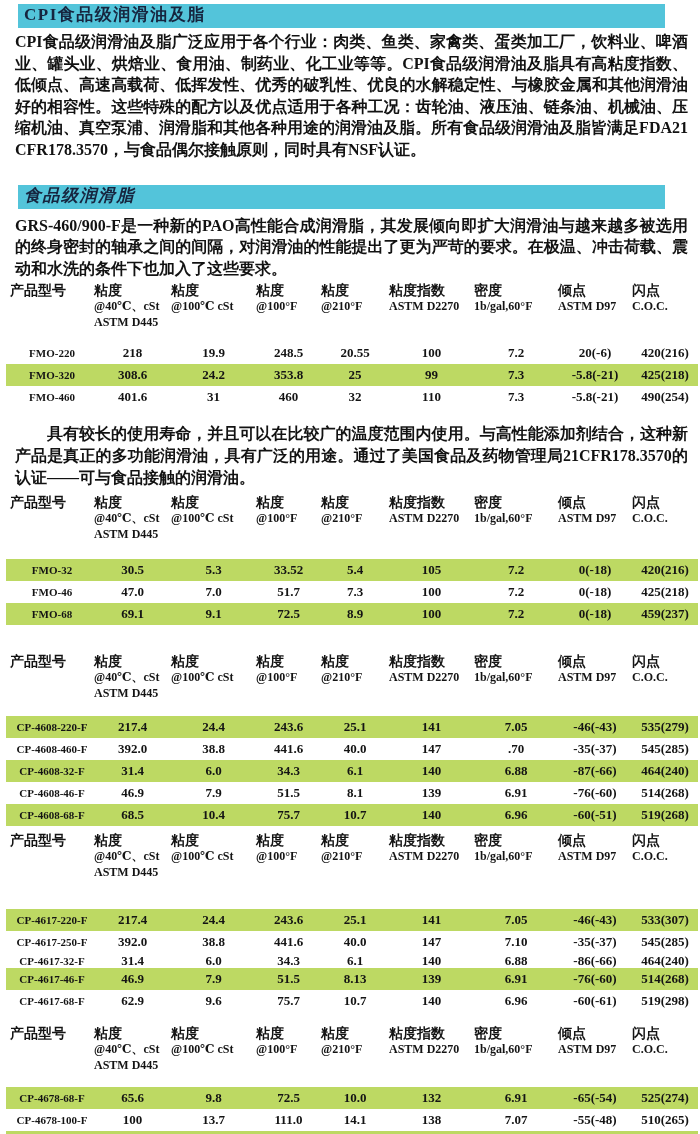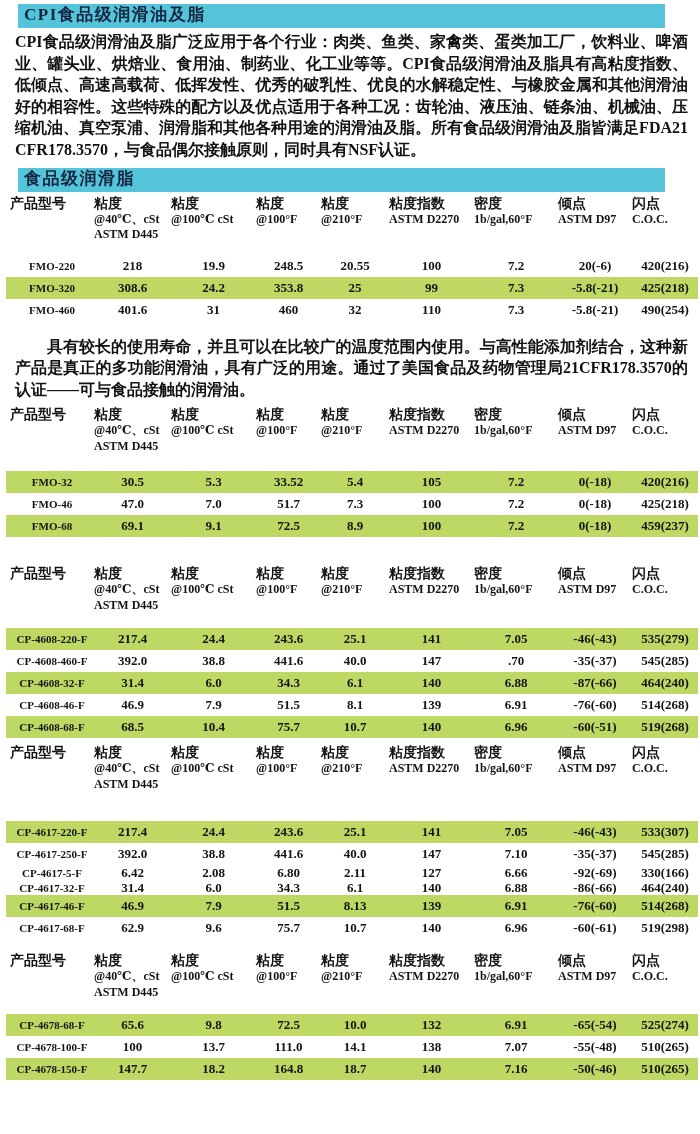--- a/index.html
+++ b/index.html
@@ -12,21 +12,21 @@
 
   .bar{
     margin:0 35px 3px 18px;
     background:var(--bar-bg,#53C4DA);
     color:var(--bar-text,#16253F);
     font-size:17px;font-weight:bold;
     padding:1px 0 3px 6px;
     letter-spacing:1.5px;
     line-height:20px;
   }
-  .bar2{margin-top:7px;}
+  .bar2{margin-top:24px;font-style:italic;}
 
   .para{
     margin:2px 12px 0 15px;
     font-size:16px;font-weight:bold;line-height:21.6px;
     text-align:justify;color:#121212;
     word-break:break-all;
   }
   .para.grease{margin-top:6px;}
   .para.indent{text-indent:2em;margin-top:15px;}
 
@@ -65,20 +65,21 @@
   <div class="bar">
     <span>CPI食品级润滑油及脂</span>
   </div>
 
   <p class="para">CPI食品级润滑油及脂广泛应用于各个行业：肉类、鱼类、家禽类、蛋类加工厂，饮料业、啤酒业、罐头业、烘焙业、食用油、制药业、化工业等等。CPI食品级润滑油及脂具有高粘度指数、低倾点、高速高载荷、低挥发性、优秀的破乳性、优良的水解稳定性、与橡胶金属和其他润滑油好的相容性。这些特殊的配方以及优点适用于各种工况：齿轮油、液压油、链条油、机械油、压缩机油、真空泵浦、润滑脂和其他各种用途的润滑油及脂。所有食品级润滑油及脂皆满足FDA21CFR178.3570，与食品偶尔接触原则，同时具有NSF认证。</p>
 
   <div class="bar bar2">
     <span>食品级润滑脂</span>
   </div>
 
+  <p class="para grease">GRS-460/900-F是一种新的PAO高性能合成润滑脂，其发展倾向即扩大润滑油与越来越多被选用的终身密封的轴承之间的间隔，对润滑油的性能提出了更为严苛的要求。在极温、冲击荷载、震动和水洗的条件下也加入了这些要求。</p>
 
   <div class="dtable t1">
       <div class="thead">
         <div class="hcell c0">
           <div class="h1">产品型号</div>
         </div>
         <div class="hcell c1">
           <div class="h1">粘度</div>
           <div class="h2">@40℃、cSt</div>
           <div class="h2">ASTM D445</div>
@@ -379,31 +380,20 @@
         <div class="trow">
           <div class="tcell c0">CP-4617-250-F</div>
           <div class="tcell c1">392.0</div>
           <div class="tcell c2">38.8</div>
           <div class="tcell c3">441.6</div>
           <div class="tcell c4">40.0</div>
           <div class="tcell c5">147</div>
           <div class="tcell c6">7.10</div>
           <div class="tcell c7">-35(-37)</div>
           <div class="tcell c8">545(285)</div>
-        </div>
-        <div class="trow compact">
-          <div class="tcell c0">CP-4617-5-F</div>
-          <div class="tcell c1">6.42</div>
-          <div class="tcell c2">2.08</div>
-          <div class="tcell c3">6.80</div>
-          <div class="tcell c4">2.11</div>
-          <div class="tcell c5">127</div>
-          <div class="tcell c6">6.66</div>
-          <div class="tcell c7">-92(-69)</div>
-          <div class="tcell c8">330(166)</div>
         </div>
         <div class="trow compact">
           <div class="tcell c0">CP-4617-32-F</div>
           <div class="tcell c1">31.4</div>
           <div class="tcell c2">6.0</div>
           <div class="tcell c3">34.3</div>
           <div class="tcell c4">6.1</div>
           <div class="tcell c5">140</div>
           <div class="tcell c6">6.88</div>
           <div class="tcell c7">-86(-66)</div>

